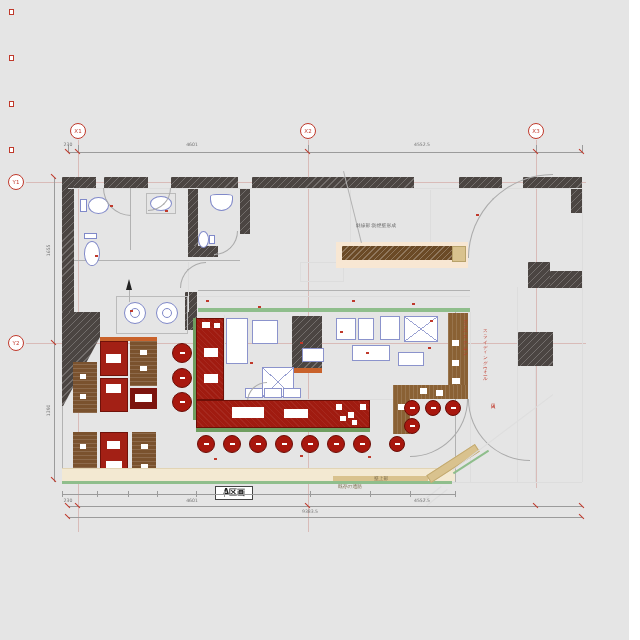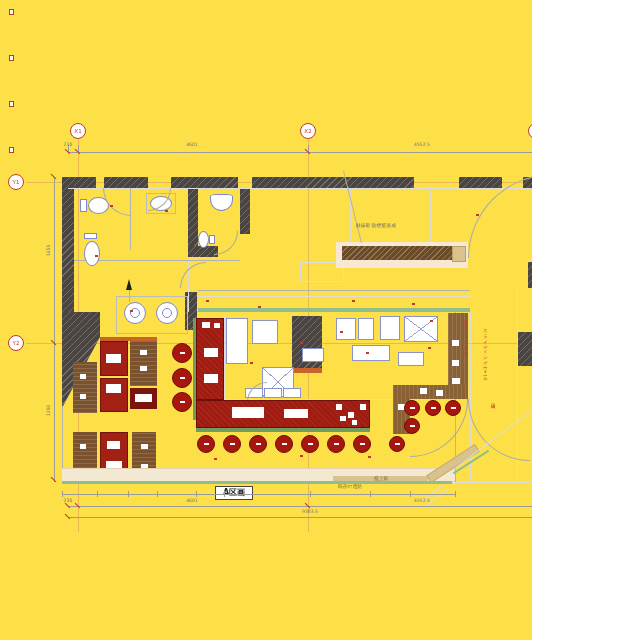--- a/index.html
+++ b/index.html
@@ -1,16 +1,16 @@
 <!DOCTYPE html>
 <html><head>
 <meta charset="utf-8">
 <style>
   html,body{margin:0;padding:0;background:#fff;font-family:"DejaVu Sans",sans-serif;}
-  #sheet{position:relative;width:532px;height:640px;background:#fde047;overflow:hidden;}
+  #sheet{position:relative;width:629px;height:640px;background:#e5e5e5;overflow:hidden;}
   .abs{position:absolute;box-sizing:border-box;}
   
   .w{background:#4b4542;background-image:repeating-linear-gradient(135deg,rgba(255,255,255,.22) 0 1px,transparent 1px 5px);}
   
   .ln{background:#b2b2b2;}
   .lnl{background:#dddddd;}
   .dim{background:#9b9b9b;}
   .vt{background:#9b9b9b;}
   .rtick{width:7px;height:1px;background:#c0392b;transform:rotate(45deg);}
   .gline{background:rgba(195,110,100,.35);}

